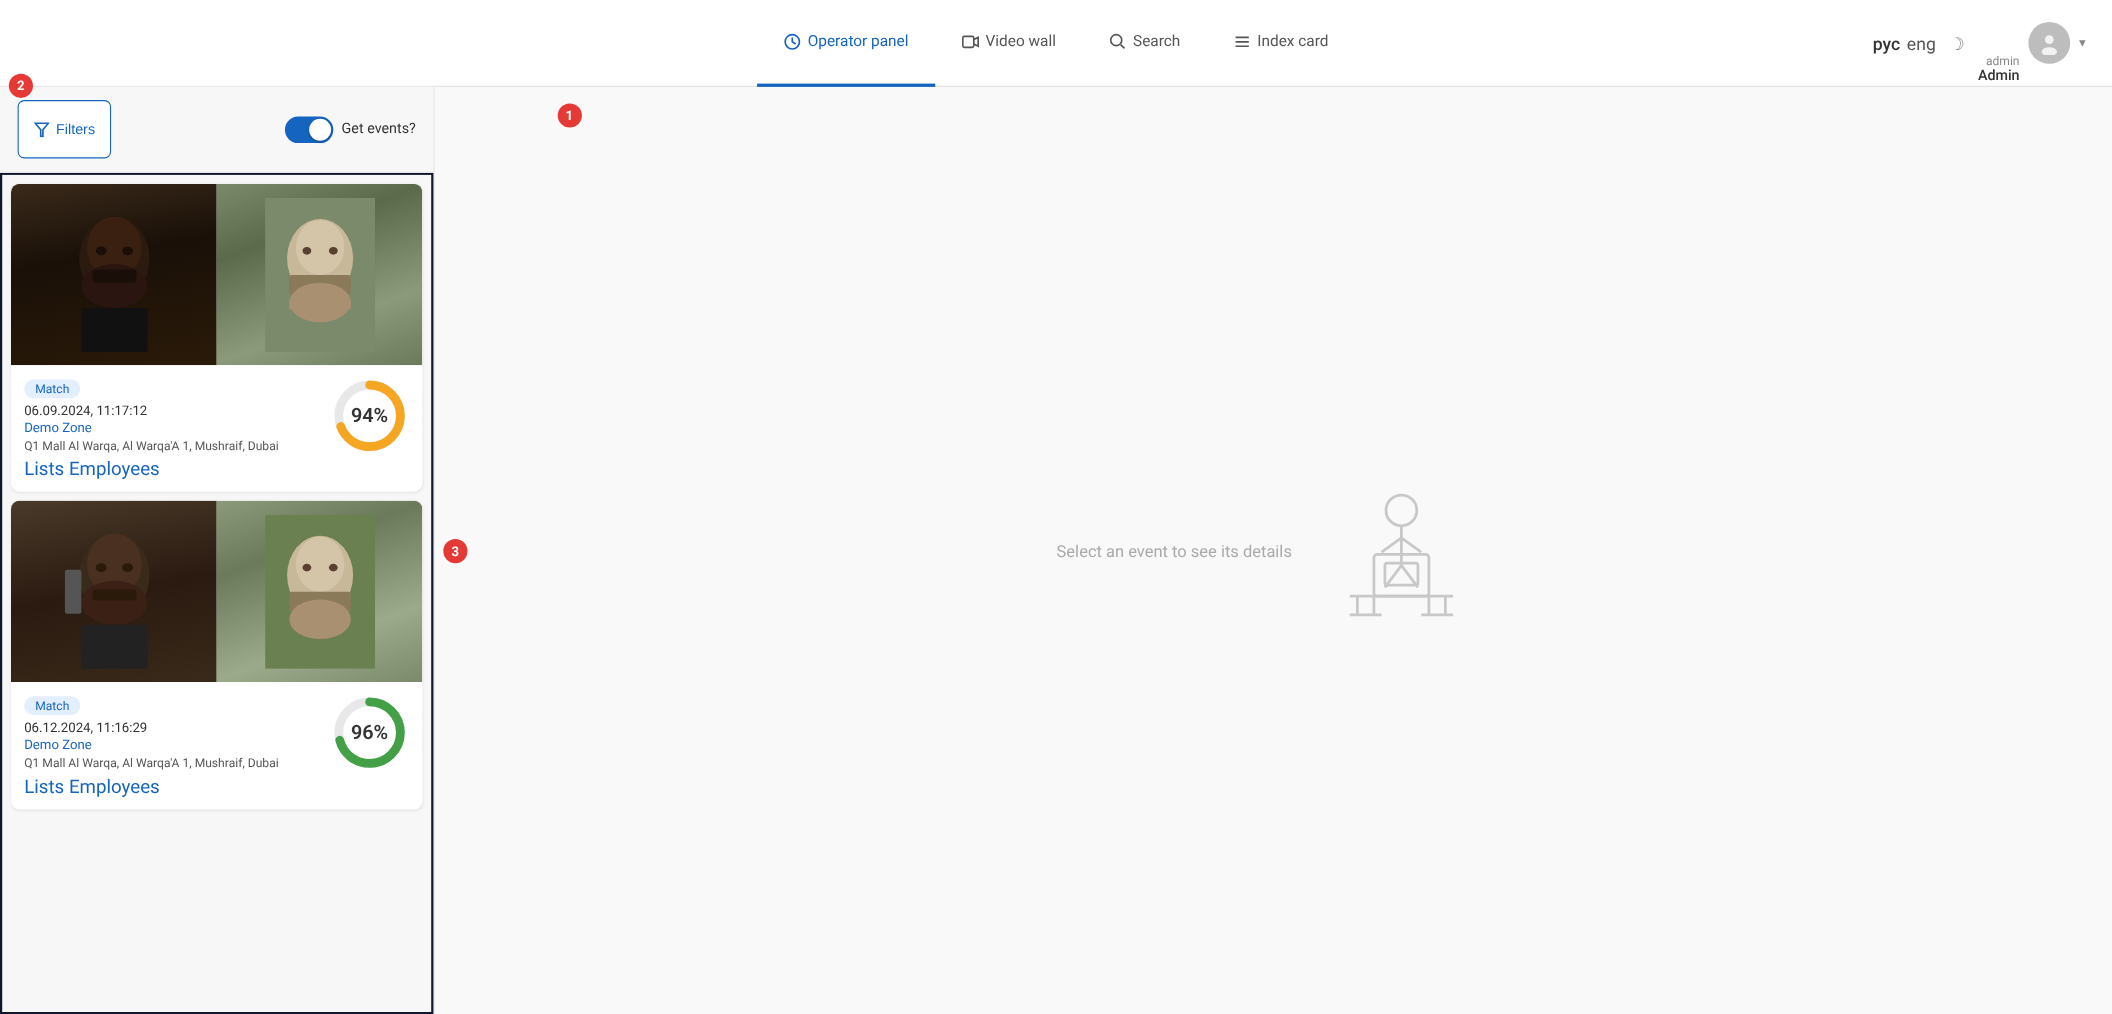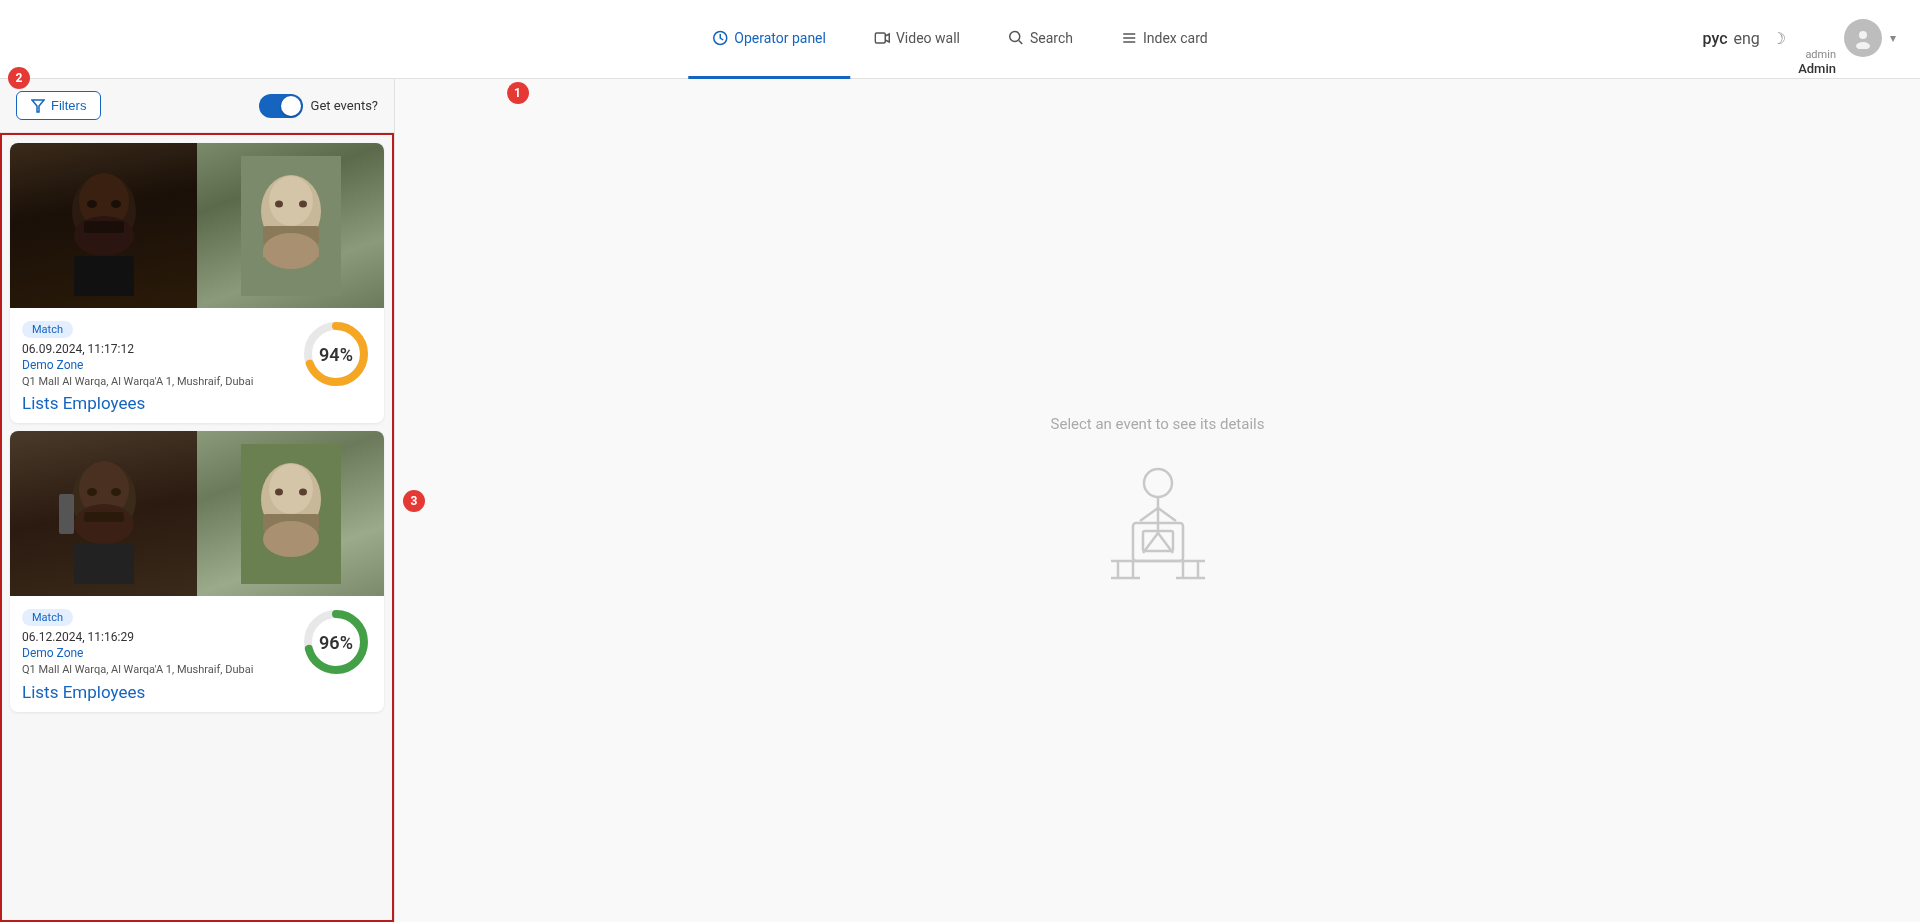--- a/index.html
+++ b/index.html
@@ -1,21 +1,21 @@
 <!DOCTYPE html>
 <html><head>
   <meta charset="utf-8">
   <style>
     * { box-sizing: border-box; margin: 0; padding: 0; }
     body { font-family: -apple-system, BlinkMacSystemFont, 'Segoe UI', Roboto, sans-serif; background: #f5f5f5; height: 922px; overflow: hidden; }
 
     
     .header {
       display: flex;
-      align-items: flex-start;
+      align-items: center;
       justify-content: space-between;
       background: #fff;
       border-bottom: 1px solid #e0e0e0;
       height: 79px;
       padding: 0 24px;
       position: relative;
     }
     .header-nav {
       display: flex;
       align-items: center;
@@ -82,21 +82,21 @@
       align-items: center;
       padding: 12px 16px;
       background: #f7f7f8;
       border-bottom: 1px solid #e8e8e8;
       gap: 16px;
       justify-content: space-between;
     }
     .filter-btn {
       display: flex; align-items: center; gap: 6px;
       border: 1px solid #1565c0; border-radius: 6px;
-      padding: 6px 14px; background: #fff; color: #1565c0;
+      padding: 18px 14px; background: #fff; color: #1565c0;
       font-size: 13px; cursor: pointer;
     }
     .toggle-group { display: flex; align-items: center; gap: 8px; font-size: 13px; color: #333; }
     .toggle {
       width: 44px; height: 24px; border-radius: 12px;
       background: #1565c0; cursor: pointer; position: relative;
       display: inline-flex; align-items: center;
     }
     .toggle-knob {
       width: 20px; height: 20px; border-radius: 50%;
@@ -117,21 +117,21 @@
       background: #e53935; color: #fff;
       border-radius: 50%; width: 22px; height: 22px;
       display: flex; align-items: center; justify-content: center;
       font-size: 12px; font-weight: bold; z-index: 10;
     }
 
     
     .events-list {
       flex: 1;
       overflow-y: auto;
-      border: 2px solid #b91c1c;
+      border: 2px solid #0f172a;
       margin: 0;
       padding: 8px;
       display: flex;
       flex-direction: column;
       gap: 8px;
     }
     .events-list::-webkit-scrollbar { width: 6px; }
     .events-list::-webkit-scrollbar-thumb { background: #ccc; border-radius: 3px; }
 
     
@@ -208,21 +208,21 @@
       font-weight: 600;
       color: #333;
     }
 
     
     .right-panel {
       flex: 1;
       display: flex;
       align-items: center;
       justify-content: center;
-      flex-direction: column;
+      flex-direction: row;
       gap: 20px;
       background: #f9f9f9;
     }
     .empty-text {
       font-size: 15px;
       color: #aaa;
     }
     .empty-icon {
       color: #ccc;
     }

